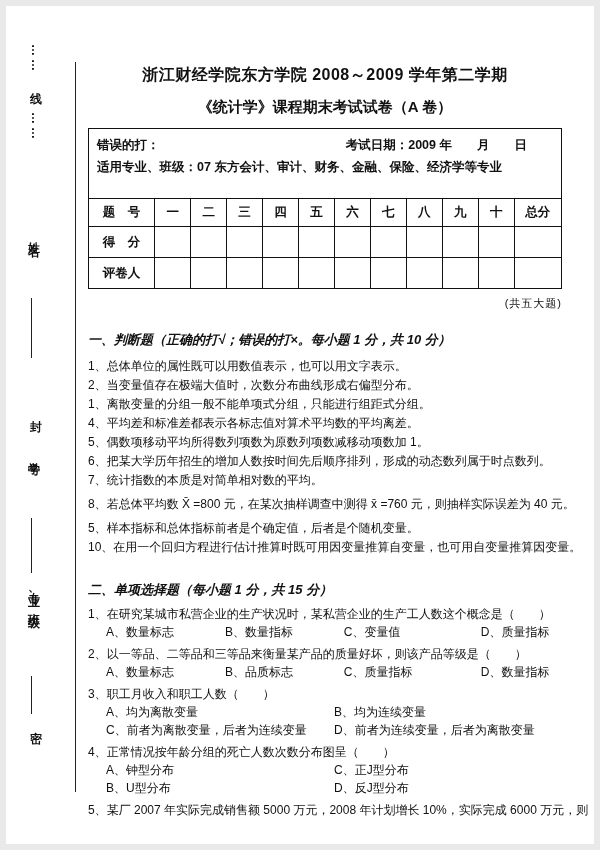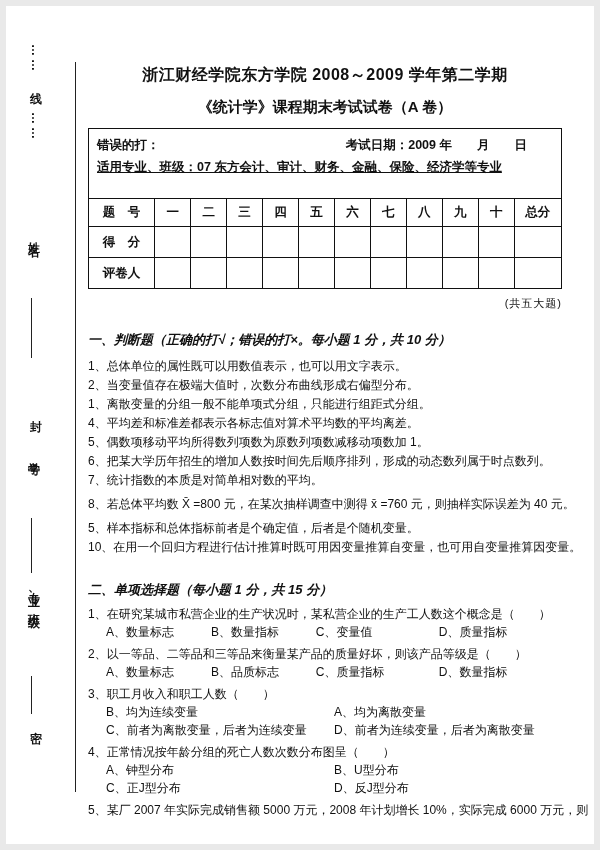--- a/index.html
+++ b/index.html
@@ -14,40 +14,40 @@
   .vblank { position:absolute; width:1px; background:#222; }
 
   
   .main { position:absolute; left:88px; top:64px; width:474px; }
   .title { text-align:center; font-size:16px; font-weight:bold; line-height:22px; letter-spacing:.5px; }
   .subtitle { text-align:center; font-size:15px; font-weight:bold; margin-top:10px; line-height:22px; }
 
   table.score-table { border-collapse:collapse; width:100%; margin-top:10px; border:1.2px solid #111; table-layout:fixed; }
   table.score-table td { font-size:12.5px; color:#111; }
   tr.info-r td { border:0; padding:8px 8px 2px; font-weight:bold; }
-  tr.info-r2 td { padding:3px 8px 22px;text-decoration:underline; }
+  tr.info-r2 td { padding:3px 8px 22px; }
   .info-flex { display:flex; justify-content:space-between; }
   .info-flex .right { padding-right:26px;margin-left:28px; }
   tr.head-r td, tr.blank-r td { border:1px solid #111; text-align:center; }
   tr.head-r td { height:28px; font-weight:bold; }
   tr.blank-r td { height:31px; }
   tr.blank-r td.rowlabel { font-weight:bold; }
 
   .note { text-align:right; font-size:11px; margin-top:7px; letter-spacing:1px; }
 
   .sec-title { font-size:13px; font-weight:bold; margin-top:20px; line-height:18px;font-style:italic; }
   .sec-title.sec2 { margin-top:24px; }
   .items { margin-top:8px; }
   .item { font-size:12px; line-height:19px; white-space:nowrap; }
   .item.tall { padding:5px 0; }
 
   .questions { margin-top:6px; }
   .stem { font-size:12px; line-height:18px; margin-top:4px; white-space:nowrap; }
   .opts { display:grid; padding-left:18px; font-size:12px; line-height:18px; }
-  .cols4 { grid-template-columns:23% 23% 27% 27%; }
+  .cols4 { grid-template-columns:23% 23% 27% 27%;gap:14px; }
   .cols2 { grid-template-columns:50% 50%; }
 </style>
 </head>
 <body>
 
 <div class="page">
   <div class="scan-frame"></div>
 
   <div>
     <div class="vtext" style="left:29px; top:44px;">……</div>
@@ -170,30 +170,30 @@
       <div class="stem">2、以一等品、二等品和三等品来衡量某产品的质量好坏，则该产品等级是（　　）</div>
       <div class="opts cols4">
         <span>A、数量标志</span>
         <span>B、品质标志</span>
         <span>C、质量指标</span>
         <span>D、数量指标</span>
       </div>
 
       <div class="stem">3、职工月收入和职工人数（　　）</div>
       <div class="opts cols2">
+        <span>A、均为离散变量</span>
         <span>B、均为连续变量</span>
-        <span>A、均为离散变量</span>
         <span>C、前者为离散变量，后者为连续变量</span>
         <span>D、前者为连续变量，后者为离散变量</span>
       </div>
 
       <div class="stem">4、正常情况按年龄分组的死亡人数次数分布图呈（　　）</div>
       <div class="opts cols2">
         <span>A、钟型分布</span>
+        <span>C、正J型分布</span>
         <span>B、U型分布</span>
-        <span>C、正J型分布</span>
         <span>D、反J型分布</span>
       </div>
 
       <div class="stem">5、某厂 2007 年实际完成销售额 5000 万元，2008 年计划增长 10%，实际完成 6000 万元，则</div>
     </div>
   </div>
 </div>
 
 </body></html>

